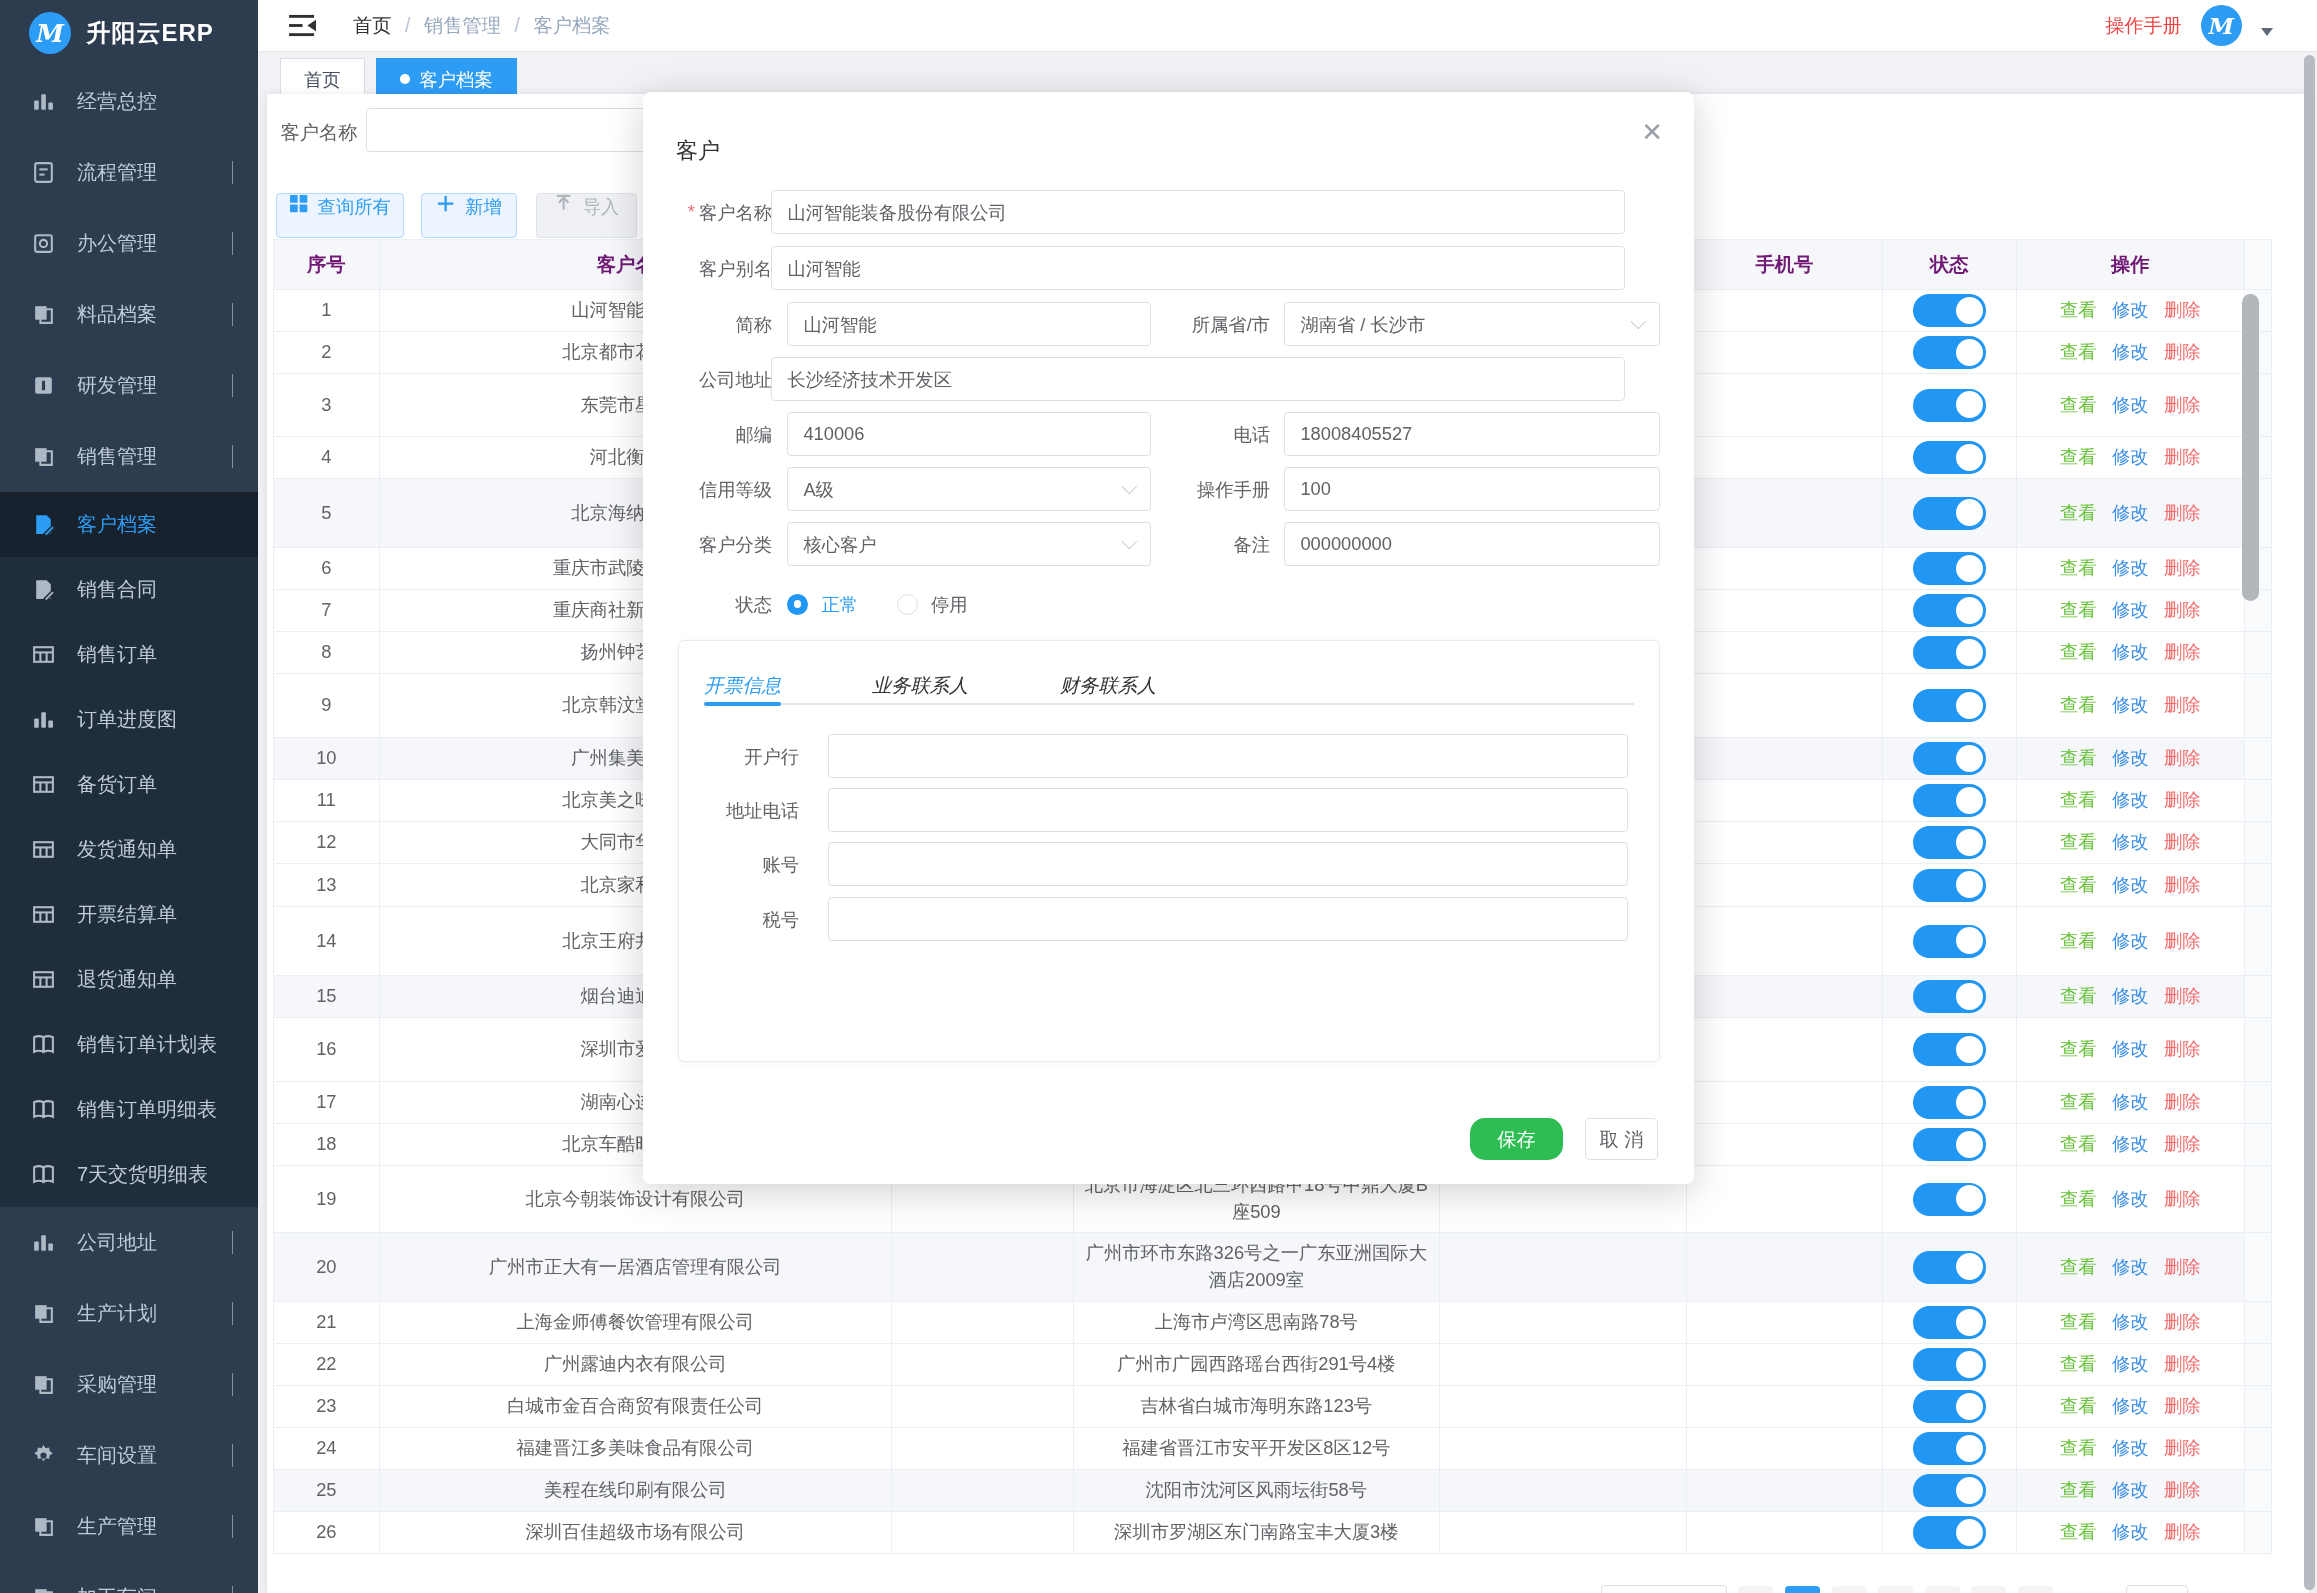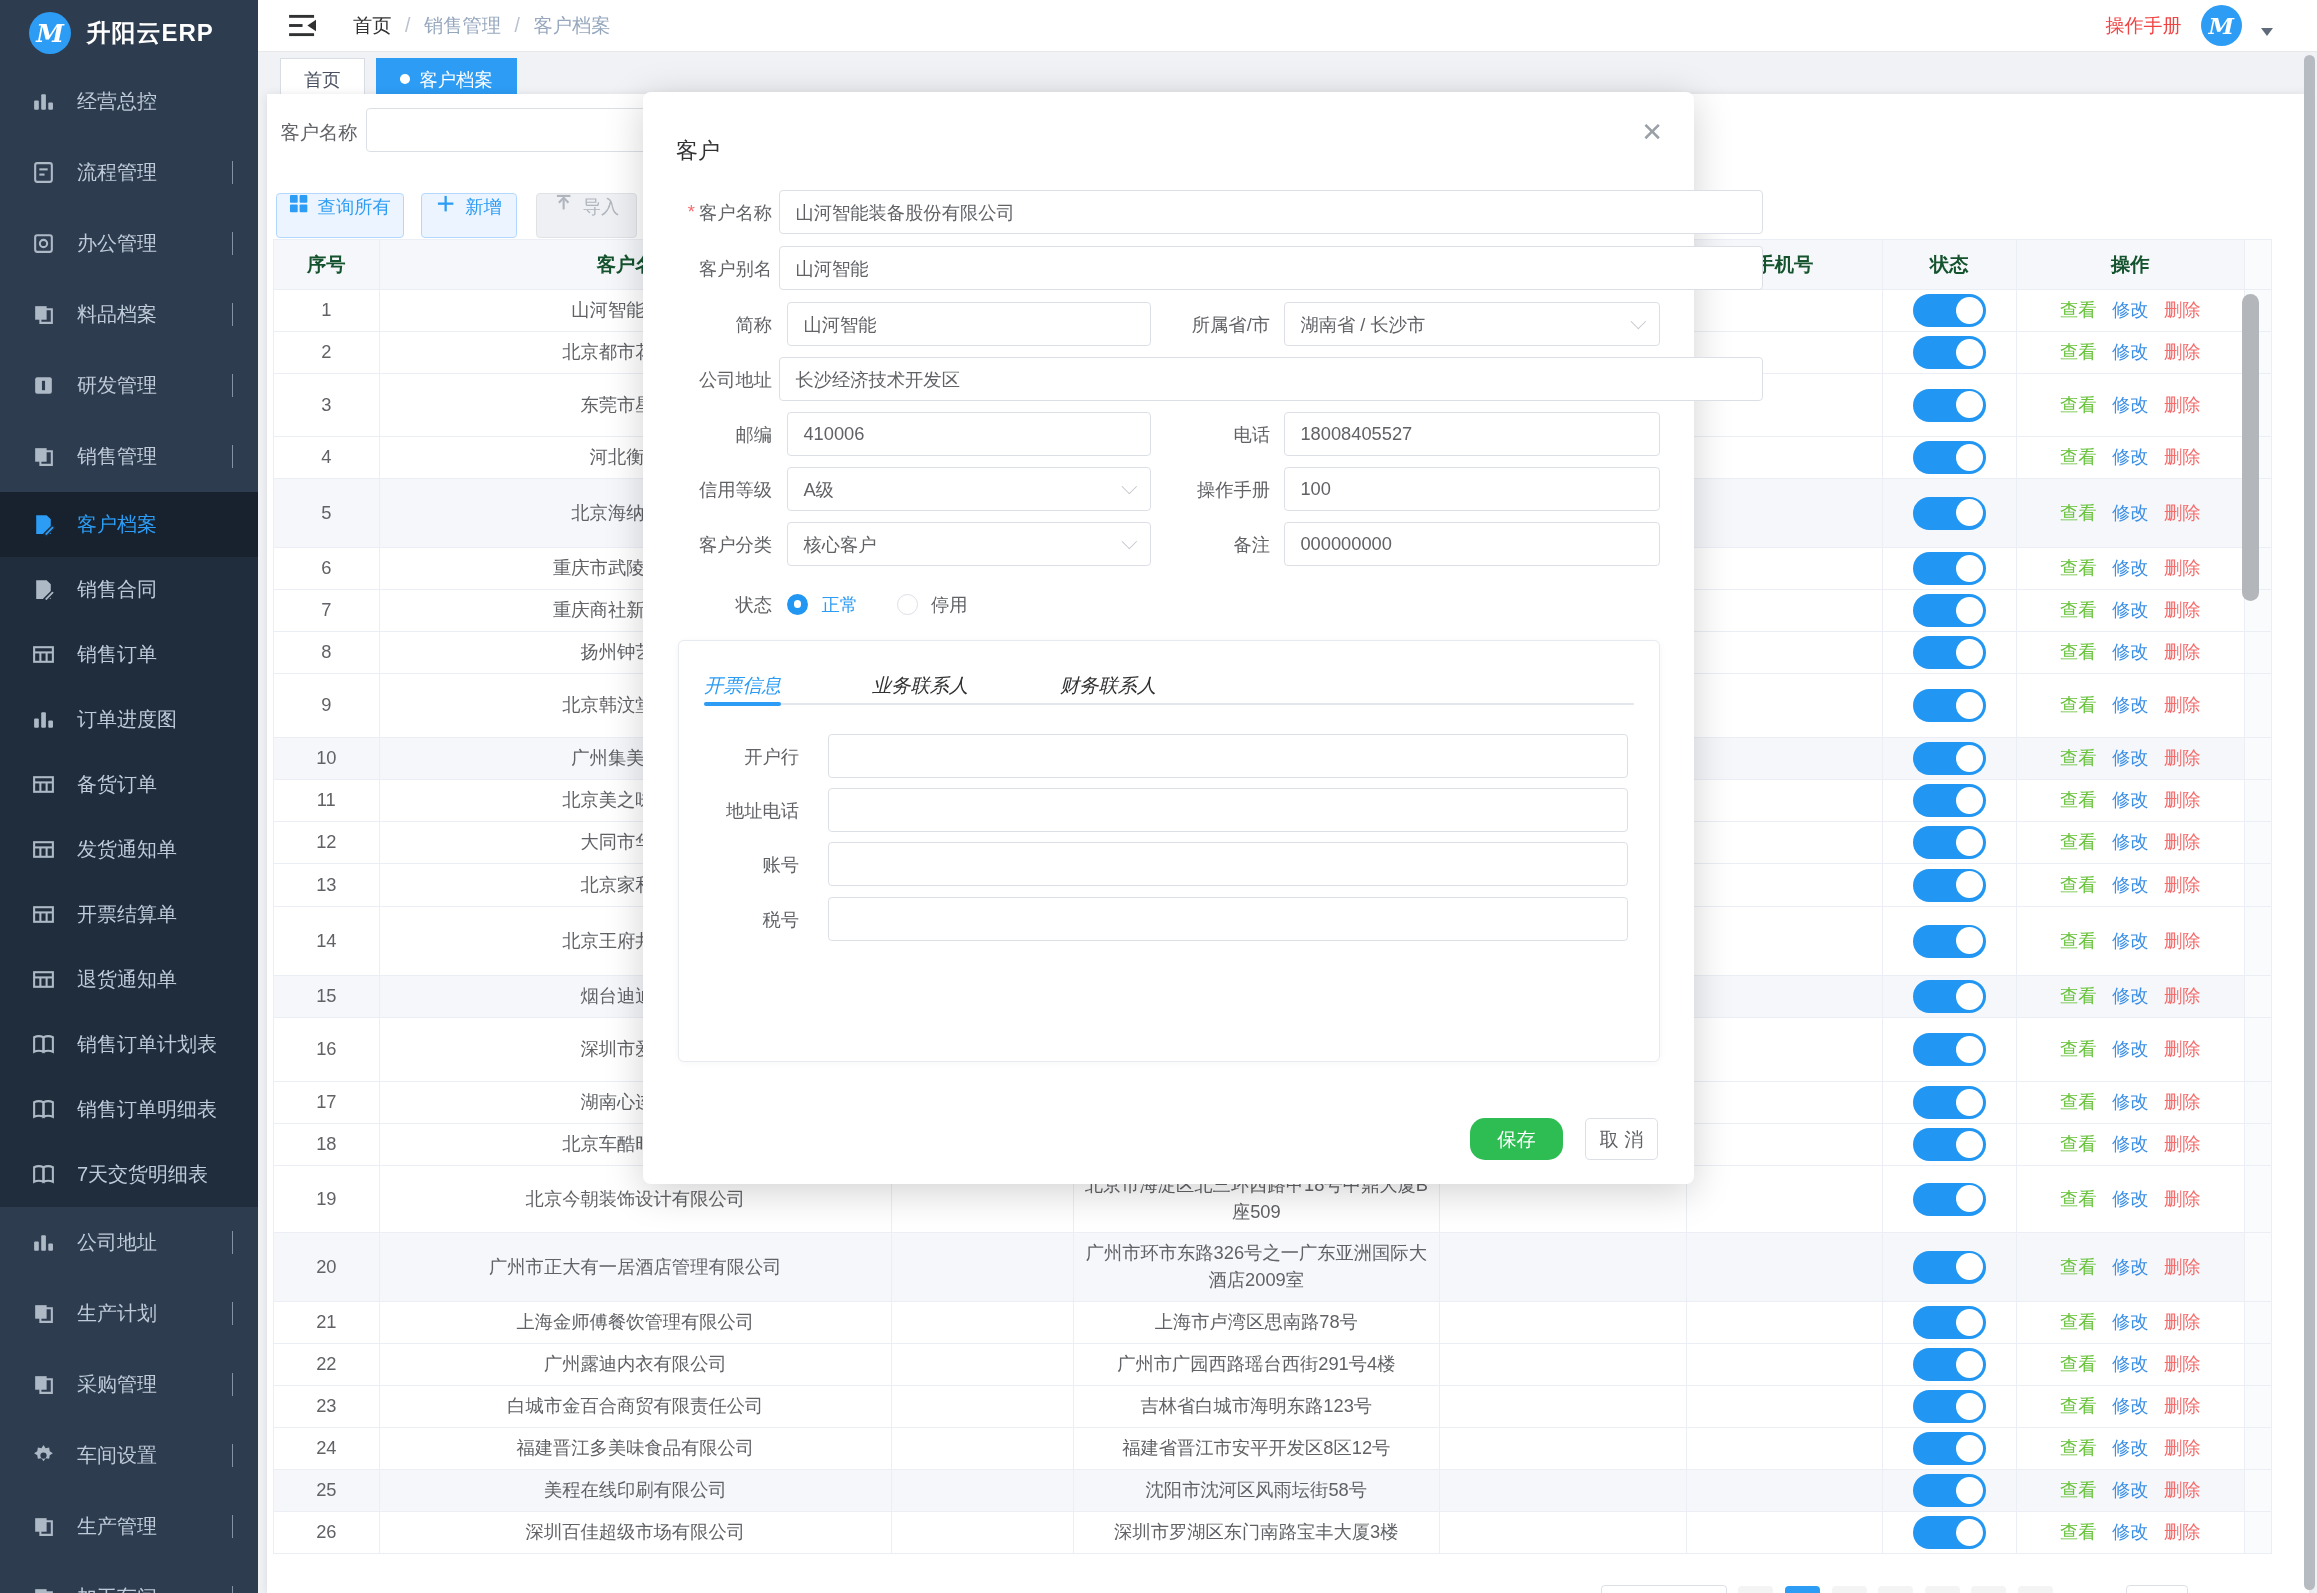--- a/index.html
+++ b/index.html
@@ -47,21 +47,21 @@
   .btn { position:absolute; top:99px; height:45px; border-radius:3.9px; font-size:18.3px; display:flex; align-items:flex-start; justify-content:center; gap:9.7px; cursor:pointer; border:1px solid transparent; }
   .btn svg { width:19.3px; height:19.3px; }
   .btn-query { left:8.7px;  width:128px; background:#ecf5ff; border-color:#b3d8ff; color:#2d9cf4; }
   .btn-add   { left:154px; width:96px;  background:#ecf5ff; border-color:#b3d8ff; color:#2d9cf4; }
   .btn-import{ left:269px; width:101px; background:#eef0f3; border-color:#dfe3e8; color:#b0b5bd; cursor:not-allowed; }
 
   
   .tbl { position:absolute; left:5.8px; top:145px; width:1999px; border-top:1px solid #ebeef5; border-left:1px solid #ebeef5; }
   .trow { display:flex; align-items:stretch; }
   .td, .th { border-right:1px solid #ebeef5; border-bottom:1px solid #ebeef5; display:flex; align-items:center; justify-content:center; text-align:center; padding:3.9px 7.7px; font-size:18.3px; color:#606266; line-height:1.45; }
-  .th { background:#f5f7fa; color:#14532d; font-weight:600; font-size:19.3px; min-height:50px; }
+  .th { background:#f5f7fa; color:#701a75; font-weight:600; font-size:19.3px; min-height:50px; }
   .c0{width:106px;flex:0 0 106px;} .c1{width:512px;flex:0 0 512px;} .c2{width:182px;flex:0 0 182px;}
   .c3{width:366px;flex:0 0 366px;} .c4{width:247px;flex:0 0 247px;} .c5{width:196px;flex:0 0 196px;}
   .c6{width:134px;flex:0 0 134px;} .c7{width:228px;flex:0 0 228px;} .gut{width:27px;flex:0 0 27px;padding:0;background:#fafbfc;}
   .trow.striped .td { background:#f5f7fa; }
   .trow.striped .gut { background:#fafbfc; }
   .switch { width:73px; height:33px; border-radius:16.4px; background:#2196f3; position:relative; display:inline-block; cursor:pointer; }
   .knob { position:absolute; right:2.9px; top:2.9px; width:27px; height:27px; border-radius:50%; background:#fff; }
   .ops { gap:15.4px; }
   .lnk { cursor:pointer; }
   .lnk.view { color:#67C23A; } .lnk.edit { color:#3a8ee6; } .lnk.del { color:#F56C6C; }
@@ -84,21 +84,21 @@
   
   .modal { position:absolute; left:643px; top:92px; width:1051px; height:1092px; background:#fff; border-radius:7.7px; box-shadow:0 7.7px 39px rgba(0,0,0,.18); z-index:10; }
   .m-title { position:absolute; left:33px; top:44px; font-size:22px; color:#303133; }
   .m-close { position:absolute; right:31px; top:25px; font-size:26px; color:#9aa0a8; cursor:pointer; }
   .mrow { position:absolute; left:0; width:100%; height:44px; }
   .mlabel { position:absolute; top:0; height:44px; display:flex; align-items:center; justify-content:flex-end; font-size:18.3px; color:#606266; }
   .ml1 { left:0; width:129px; }
   .ml2 { left:512px; width:115px; }
   .req { color:#f56c6c; margin-right:3.9px; }
   .minput { position:absolute; top:0; height:44px; border:1px solid #dcdfe6; border-radius:3.9px; font-size:18.3px; color:#606266; padding:0 15.4px; outline:none; background:#fff; }
-  .mi-full { left:136px; width:984px; }
+  .mi-full { left:128px; width:854px; }
   .mi-l { left:144px; width:364px; }
   .mi-r { left:641px; width:376px; }
   .msel { display:flex; align-items:center; justify-content:space-between; cursor:pointer; }
   .msel .chev2 { width:10.6px; height:10.6px; border-right:1.9px solid #c0c4cc; border-bottom:1.9px solid #c0c4cc; transform:rotate(45deg); margin-top:-4.8px; }
   .radio-row { position:absolute; left:144px; top:0; height:44px; display:flex; align-items:center; gap:13.5px; font-size:18.3px; }
   .radio { width:21px; height:21px; border-radius:50%; position:relative; cursor:pointer; }
   .radio.on { background:#2196f3; }
   .radio.on::after { content:""; position:absolute; left:6.8px; top:6.8px; width:7.7px; height:7.7px; border-radius:50%; background:#fff; }
   .radio.off { background:#fff; border:1px solid #dcdfe6; }
   .rlab-on { color:#2d9cf4; margin-right:25px; cursor:pointer; }

